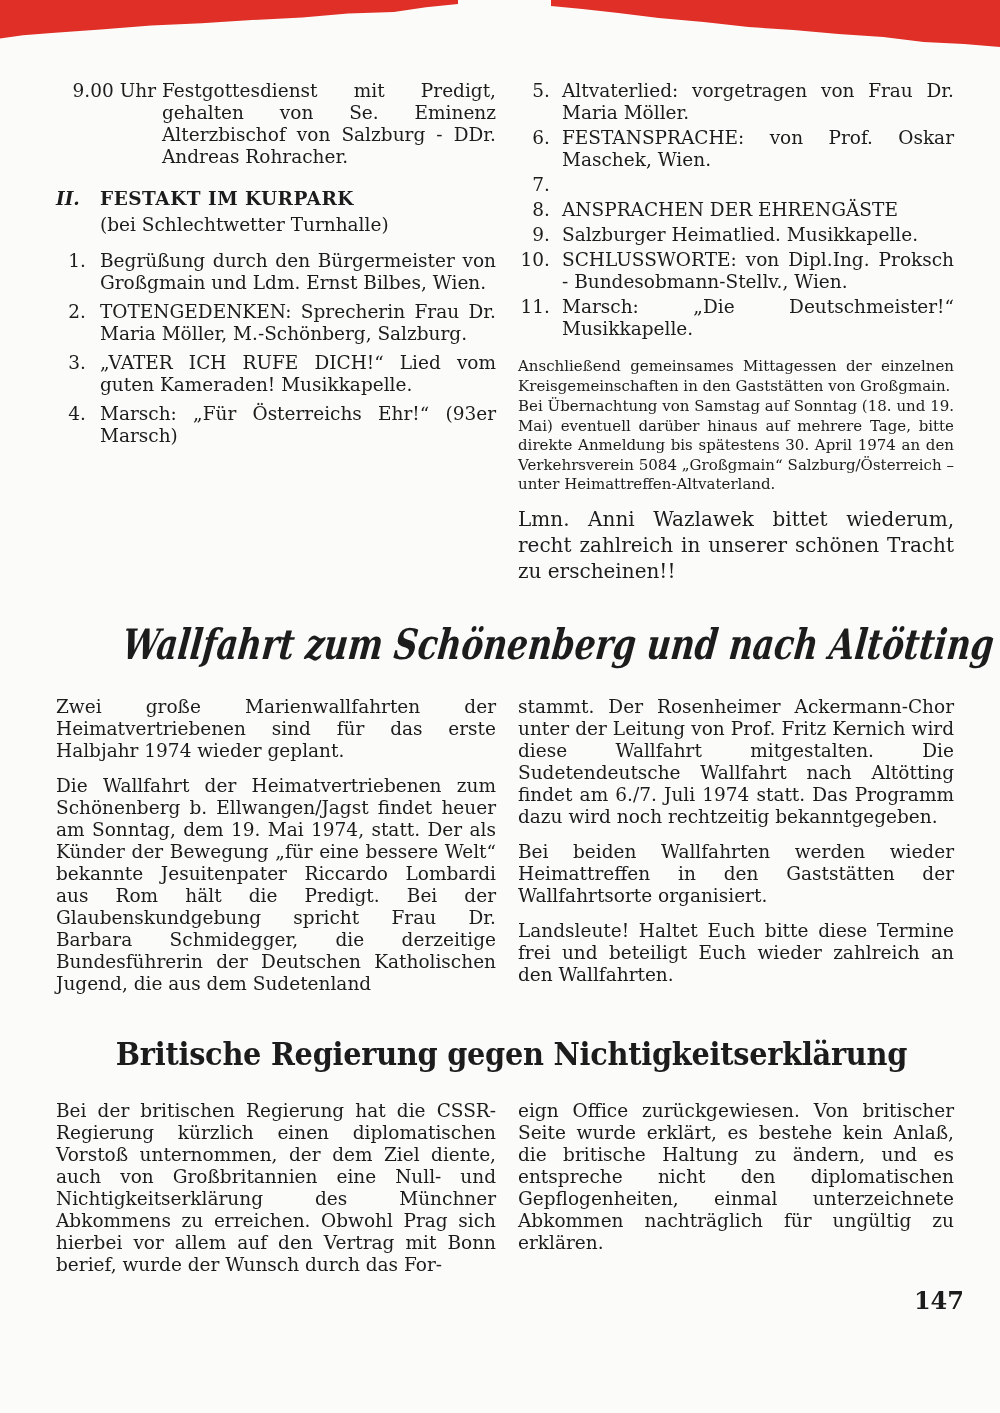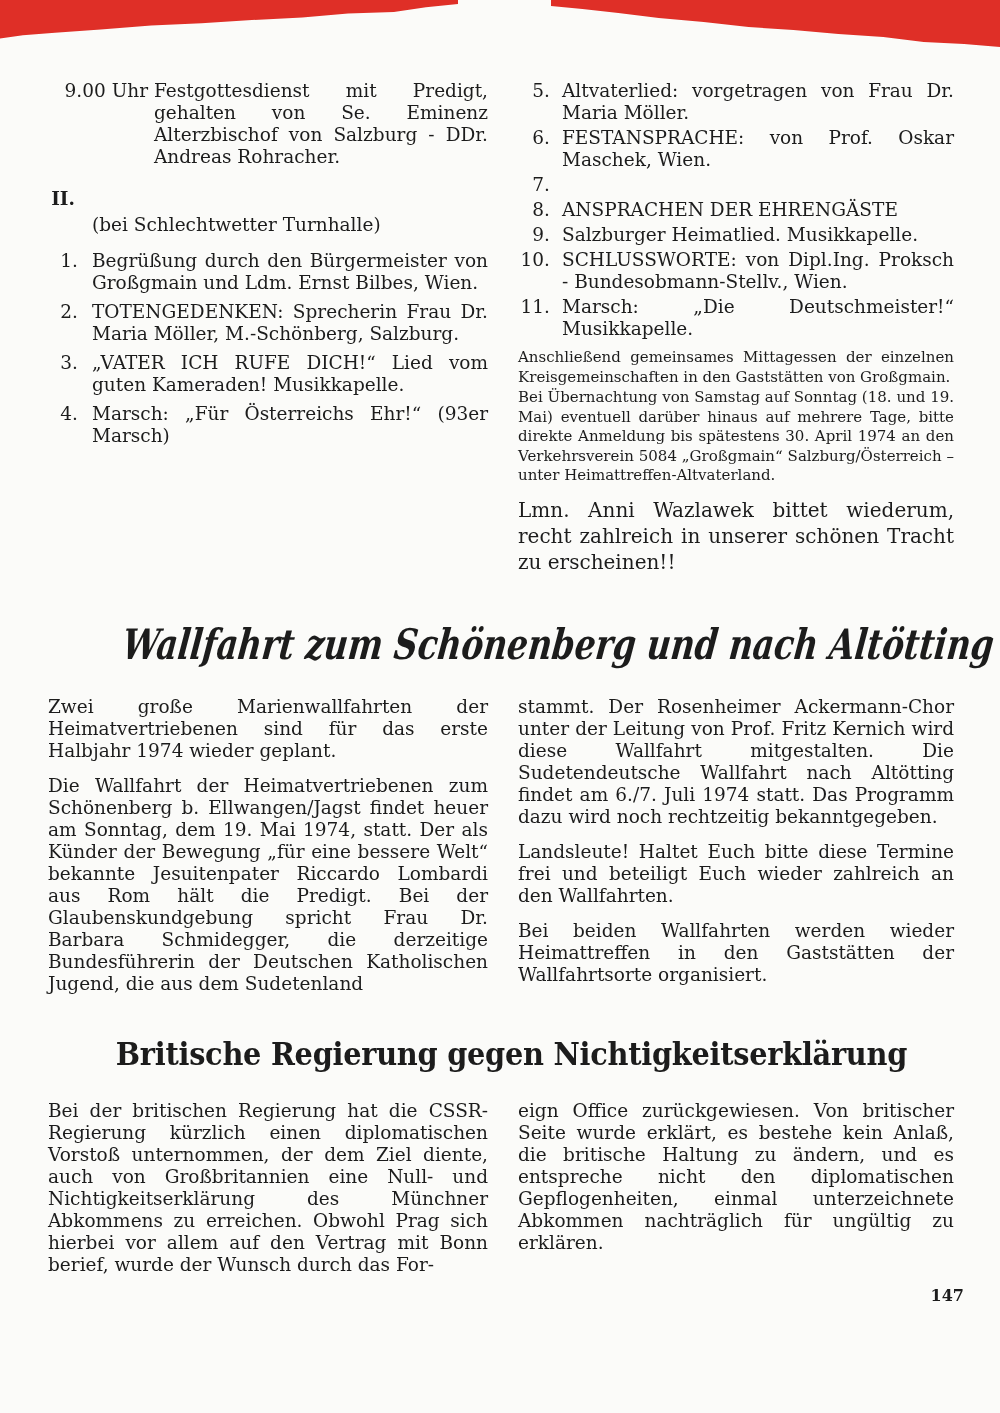--- a/index.html
+++ b/index.html
@@ -12,69 +12,70 @@
   .tear{position:absolute;top:0;}
   .tear-left{
     left:0;width:458px;height:40px;background:#df2f27;
     clip-path:polygon(0 0,100% 0,100% 10%,93% 18%,86% 30%,76% 34%,66% 44%,55% 50%,44% 58%,33% 64%,22% 74%,12% 82%,5% 88%,0 96%);
   }
   .tear-right{
     left:551px;width:449px;height:50px;background:#df2f27;
     clip-path:polygon(0 0,100% 0,100% 94%,92% 88%,83% 84%,74% 74%,64% 68%,54% 60%,44% 54%,34% 44%,24% 36%,15% 26%,7% 18%,0 12%);
   }
   .col{position:absolute;text-align:justify;font-size:18.5px;line-height:22px;}
-  .col-l{left:48px;width:440px;}
+  .col-l{left:56px;width:440px;}
   .col-r{left:518px;width:436px;}
   .b{font-weight:normal;}
   .row{display:flex;align-items:flex-start;}
   .num{flex:none;text-align:right;}
   .txt{flex:1 1 auto;text-align:justify;min-width:0;}
   
   .schedule .num{width:100px;margin-right:6px;}
   .schedule .row{margin-bottom:8px;}
   
   .numlist .num{width:30px;margin-right:14px;}
   .numlist-r .num{width:32px;margin-right:12px;}
   .numlist .row{margin-bottom:7px;}
   .numlist-r .row{margin-bottom:3px;}
   
   .heading-block{margin:20px 0 14px 0;}
-  .heading-row .num{width:30px;margin-right:14px;text-align:center;font-weight:bold;}
+  .heading-row .num{width:30px;margin-right:14px;text-align:left;font-weight:bold;font-style:italic;}
   .heading-row .txt{font-weight:bold;letter-spacing:.5px;text-align:left;}
   .heading-sub{margin:4px 0 0 44px;text-align:left;}
   
-  .notes{font-size:15px;line-height:19.5px;margin-top:8px;}
+  .notes{font-size:15px;line-height:19.5px;margin-top:17px;}
   .notes .para{margin:0 0 1px 0;}
   .appeal{font-size:20px;line-height:26px;font-weight:bold;margin-top:11px;text-align:justify;}
   .para{margin:0 0 13px 0;padding:0;}
   .para:last-child{margin-bottom:0;}
   
   .headline{position:absolute;left:0;width:1000px;text-align:center;white-space:nowrap;}
   .headline-script{top:620px;font-size:42px;font-weight:bold;font-style:italic;}
   .headline-script .inner{display:inline-block;transform:scaleX(.78) skewX(-8deg);transform-origin:center;}
   .headline-serif{top:1036px;font-size:31px;font-weight:bold;padding-left:11px;}
   .headline-serif .inner{display:inline-block;transform:scaleX(.93);transform-origin:center;letter-spacing:-.3px;}
-  .pageno{position:absolute;right:36px;top:1286px;font-size:16px;font-weight:bold;}
+  .pageno{position:absolute;right:36px;top:1286px;font-size:24px;font-weight:bold;}
 </style>
 </head>
 <body>
 
 <div class="tear tear-left"></div>
 <div class="tear tear-right"></div>
 
 <div class="col col-l" style="top:80px;">
   <div class="schedule">
       <div class="row">
         <span class="num">9.00 Uhr</span>
         <span class="txt"><span class="b">Festgottesdienst mit Predigt,</span><span> gehalten von Se. Eminenz Alterzbischof von Salzburg - </span><span class="b">DDr. Andreas Rohracher.</span></span>
       </div>
     </div>
   <div class="heading-block">
     <div class="row heading-row">
       <span class="num">II.</span>
+      <span class="txt">FESTAKT IM KURPARK</span>
     </div>
     <div class="heading-sub">(bei Schlechtwetter Turnhalle)</div>
   </div>
   <div class="numlist">
       <div class="row">
         <span class="num">1.</span>
         <span class="txt"><span>Begrüßung durch den Bürgermeister von Großgmain und Ldm. Ernst Bilbes, Wien.</span></span>
       </div>
       <div class="row">
         <span class="num">2.</span>
@@ -131,22 +132,22 @@
 <div class="headline headline-script">
   <span class="inner">Wallfahrt zum Schönenberg und nach Altötting</span>
 </div>
 
 <div class="col col-l" style="top:696px;">
     <p class="para"><span>Zwei große Marienwallfahrten der Heimatvertriebenen sind für das erste Halbjahr 1974 wieder geplant.</span></p>
     <p class="para"><span>Die </span><span class="b">Wallfahrt</span><span> der Heimatvertriebenen </span><span class="b">zum Schönenberg</span><span> b. Ellwangen/Jagst findet heuer am </span><span class="b">Sonntag, dem 19. Mai 1974,</span><span> statt. Der als Künder der Bewegung „für eine bessere Welt“ bekannte Jesuitenpater Riccardo Lombardi aus Rom hält die Predigt. Bei der Glaubenskundgebung spricht Frau Dr. Barbara Schmidegger, die derzeitige Bundesführerin der Deutschen Katholischen Jugend, die aus dem Sudetenland</span></p>
   </div>
 <div class="col col-r" style="top:696px;">
     <p class="para"><span>stammt. Der Rosenheimer Ackermann-Chor unter der Leitung von Prof. Fritz Kernich wird diese Wallfahrt mitgestalten. Die </span><span class="b">Sudetendeutsche Wallfahrt nach Altötting</span><span> findet </span><span class="b">am 6./7. Juli 1974</span><span> statt. Das Programm dazu wird noch rechtzeitig bekanntgegeben.</span></p>
+    <p class="para"><span>Bei beiden Wallfahrten werden wieder Heimattreffen in den Gaststätten der Wallfahrtsorte organisiert.</span></p>
     <p class="para"><span>Landsleute! Haltet Euch bitte diese Termine frei und beteiligt Euch wieder zahlreich an den Wallfahrten.</span></p>
-    <p class="para"><span>Bei beiden Wallfahrten werden wieder Heimattreffen in den Gaststätten der Wallfahrtsorte organisiert.</span></p>
   </div>
 
 <div class="headline headline-serif">
   <span class="inner">Britische Regierung gegen Nichtigkeitserklärung</span>
 </div>
 
 <div class="col col-l" style="top:1100px;">
     <p class="para"><span>Bei der britischen Regierung hat die CSSR-Regierung kürzlich einen diplomatischen Vorstoß unternommen, der dem Ziel diente, auch von Großbritannien eine Null- und Nichtigkeitserklärung des Münchner Abkommens zu erreichen. Obwohl Prag sich hierbei vor allem auf den Vertrag mit Bonn berief, wurde der Wunsch durch das For-</span></p>
   </div>
 <div class="col col-r" style="top:1100px;">

